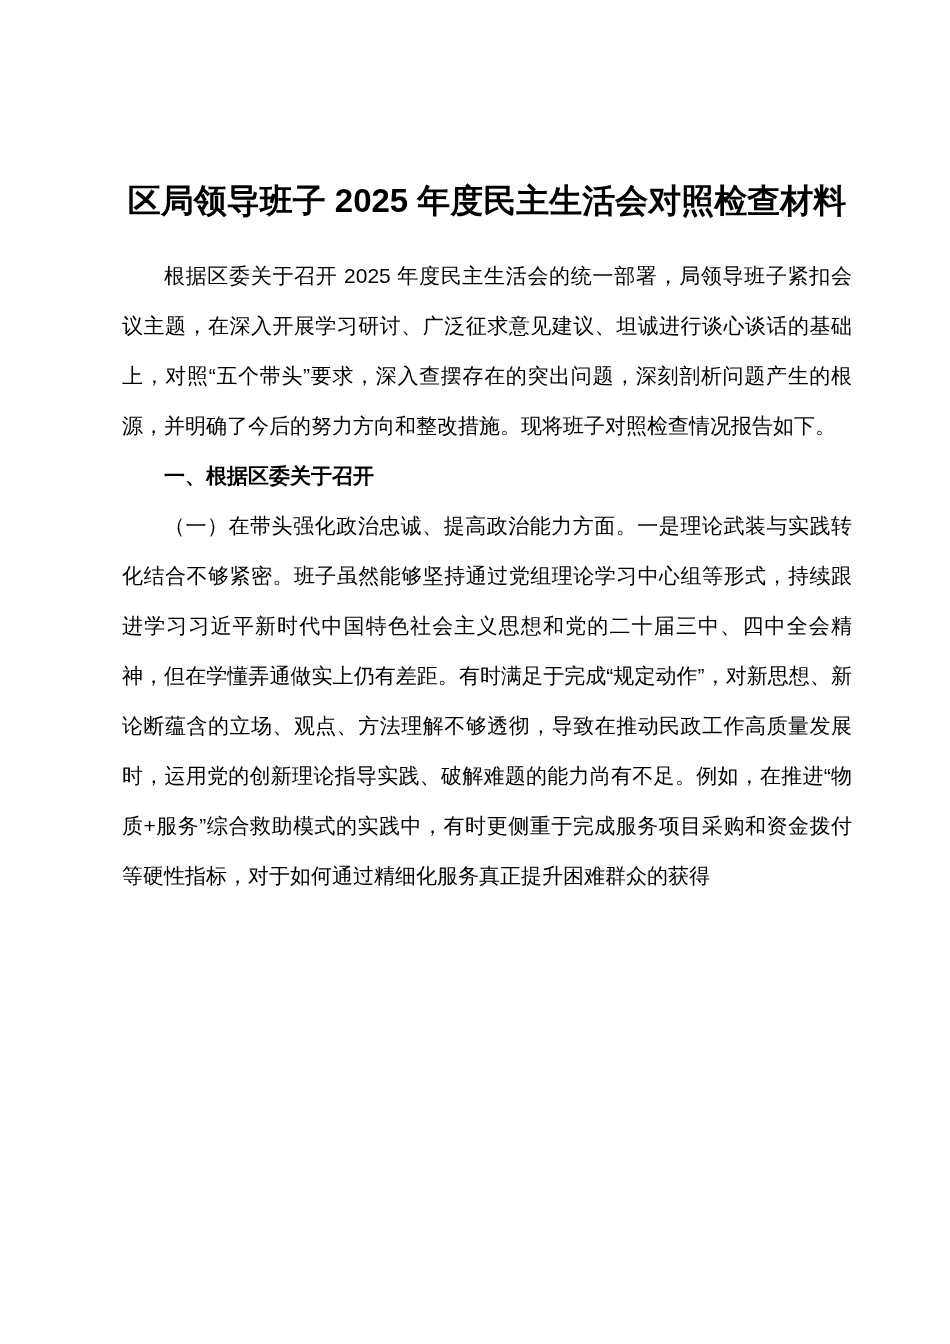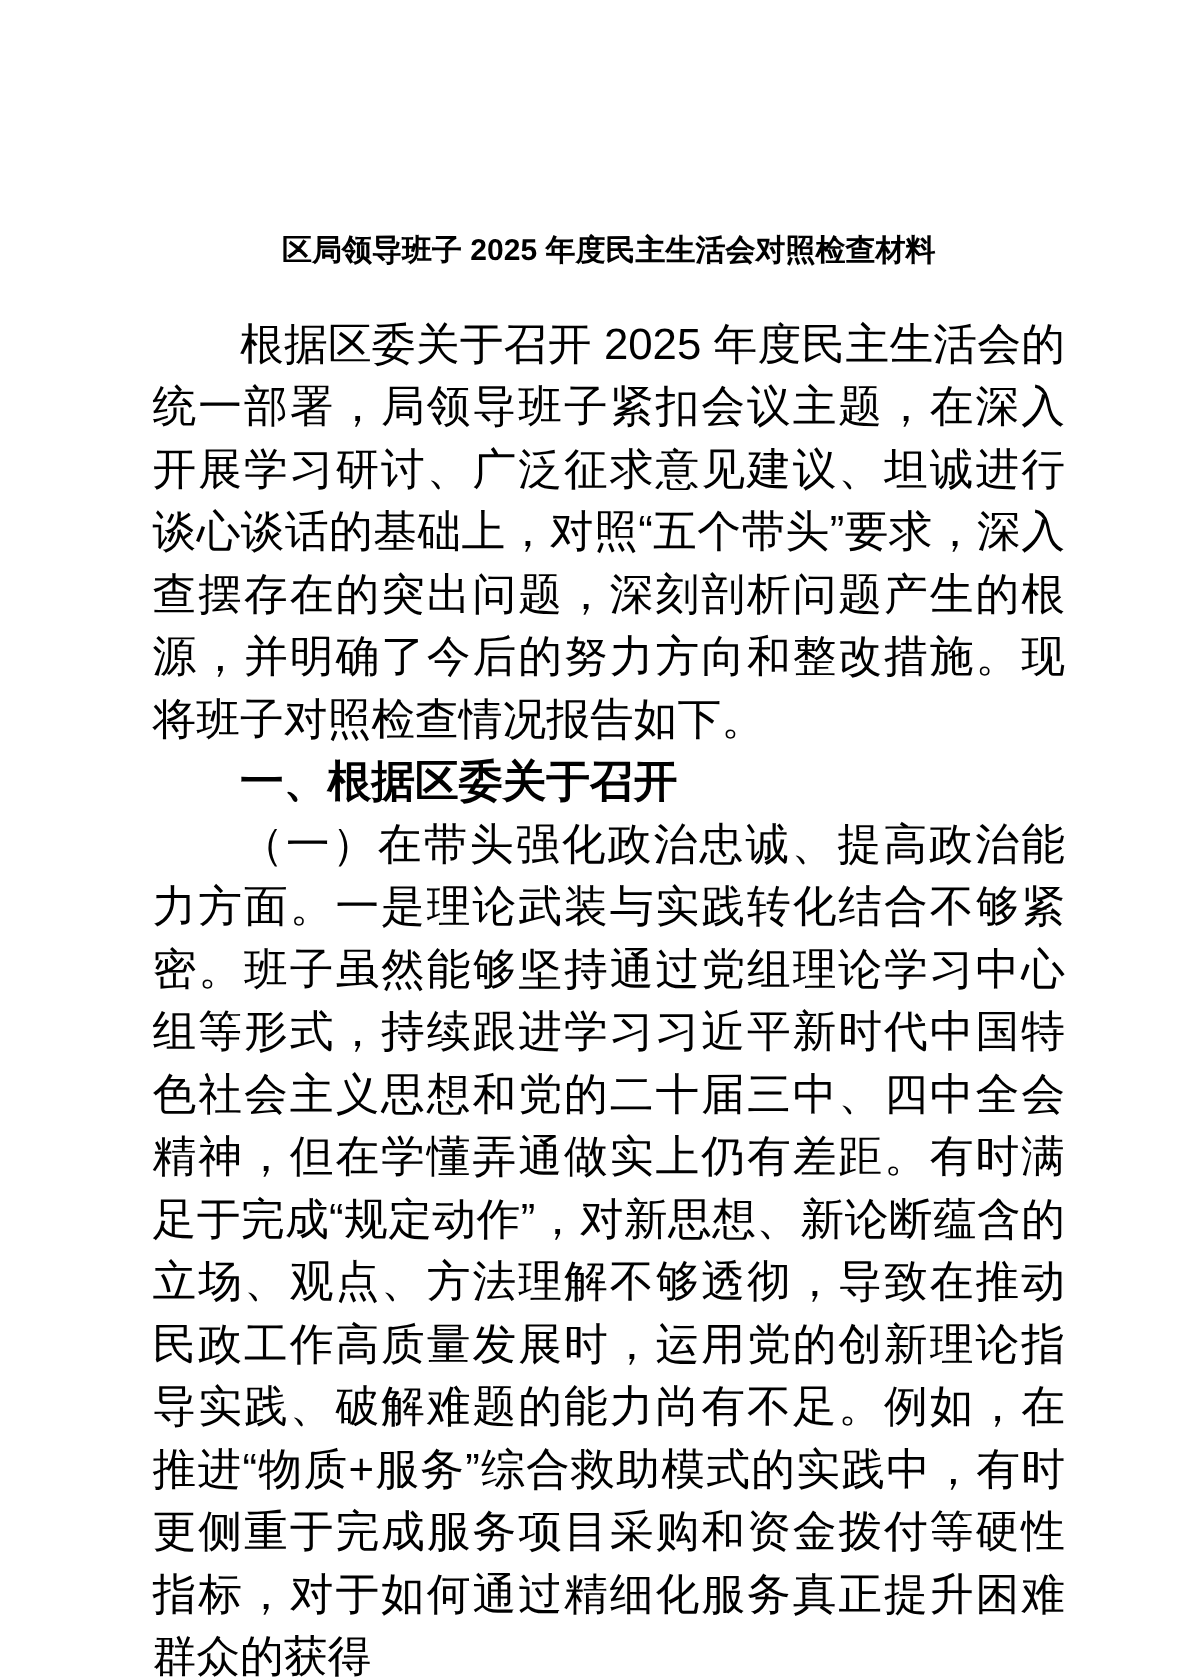--- a/index.html
+++ b/index.html
@@ -13,33 +13,33 @@
     height: 1344px;
     box-sizing: border-box;
     background: #ffffff;
     color: #000000;
     padding: 174px 98px 0 122px;
     font-family: "Liberation Sans", "DejaVu Sans", sans-serif;
     overflow: hidden;
   }
   .doc-title {
     margin: 0 0 23px 0;
-    font-size: 24px;
+    font-size: 33px;
     line-height: 54px;
     font-weight: bold;
     text-align: center;
     color: #000000;
   }
   .doc-body {
     width: 100%;
   }
   .doc-para,
   .doc-heading {
     margin: 0;
-    font-size: 35px;
+    font-size: 21px;
     line-height: 50px;
     text-align: justify;
     text-justify: inter-ideograph;
     text-indent: 2em;
     color: #000000;
   }
   .doc-heading {
     font-weight: bold;
   }
 </style>

